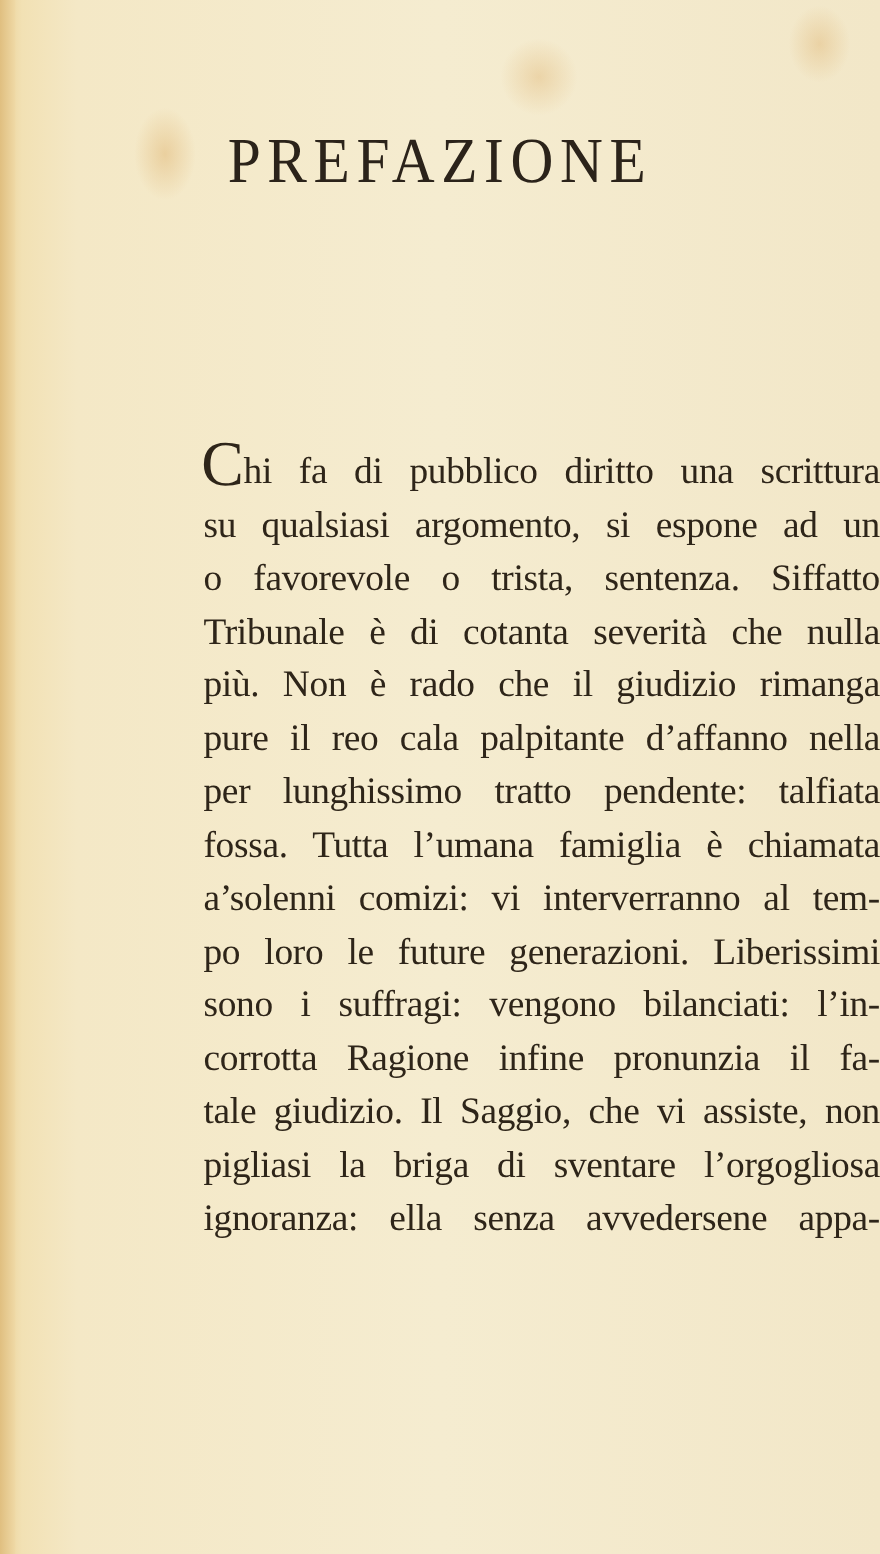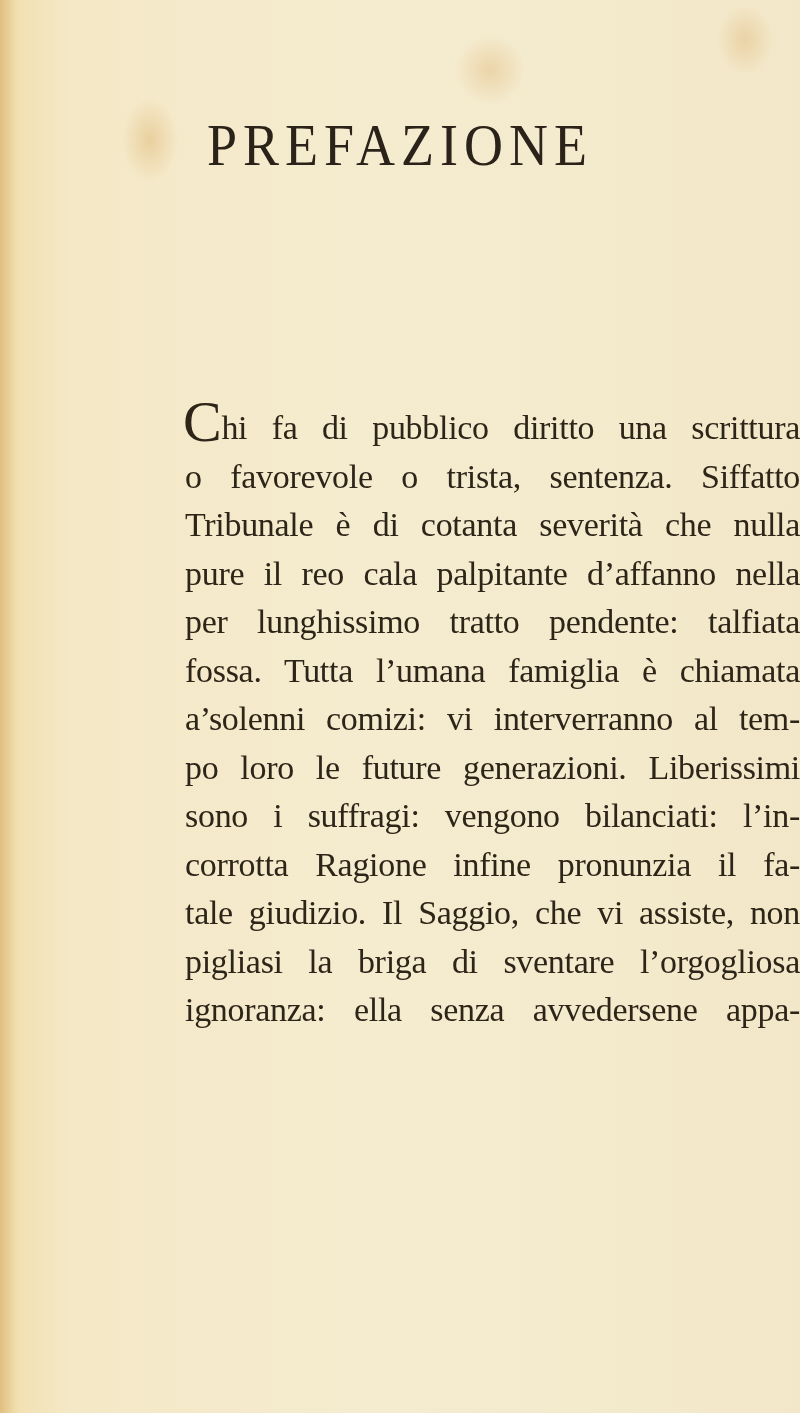--- a/index.html
+++ b/index.html
@@ -51,22 +51,24 @@
 </head>
 <body>
 
 <div class="page">
   <div class="edge"></div>
 
   <div class="title">PREFAZIONE</div>
 
   <div class="body-text">
     <span class="line"><span class="dropcap">C</span><span>hi fa di pubblico diritto una scrittura</span></span>
+    <span class="line">su qualsiasi argomento, si espone ad un</span>
     <span class="line">o favorevole o trista, sentenza. Siffatto</span>
     <span class="line">Tribunale è di cotanta severità che nulla</span>
+    <span class="line">più. Non è rado che il giudizio rimanga</span>
     <span class="line">pure il reo cala palpitante d’affanno nella</span>
     <span class="line">per lunghissimo tratto pendente: talfiata</span>
     <span class="line">fossa. Tutta l’umana famiglia è chiamata</span>
     <span class="line">a’solenni comizi: vi interverranno al tem-</span>
     <span class="line">po loro le future generazioni. Liberissimi</span>
     <span class="line">sono i suffragi: vengono bilanciati: l’in-</span>
     <span class="line">corrotta Ragione infine pronunzia il fa-</span>
     <span class="line">tale giudizio. Il Saggio, che vi assiste, non</span>
     <span class="line">pigliasi la briga di sventare l’orgogliosa</span>
     <span class="line">ignoranza: ella senza avvedersene appa-</span>

